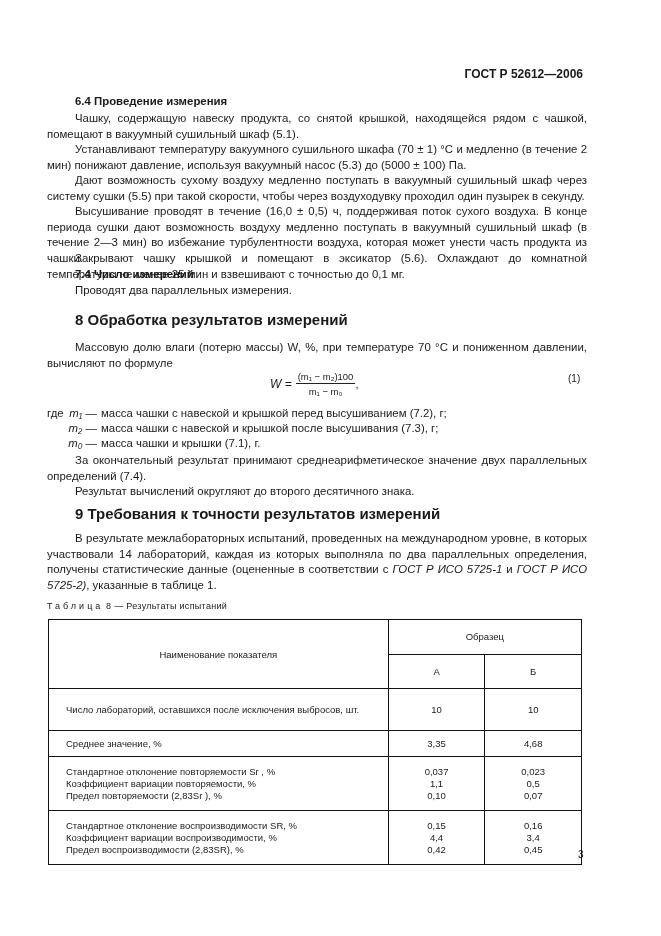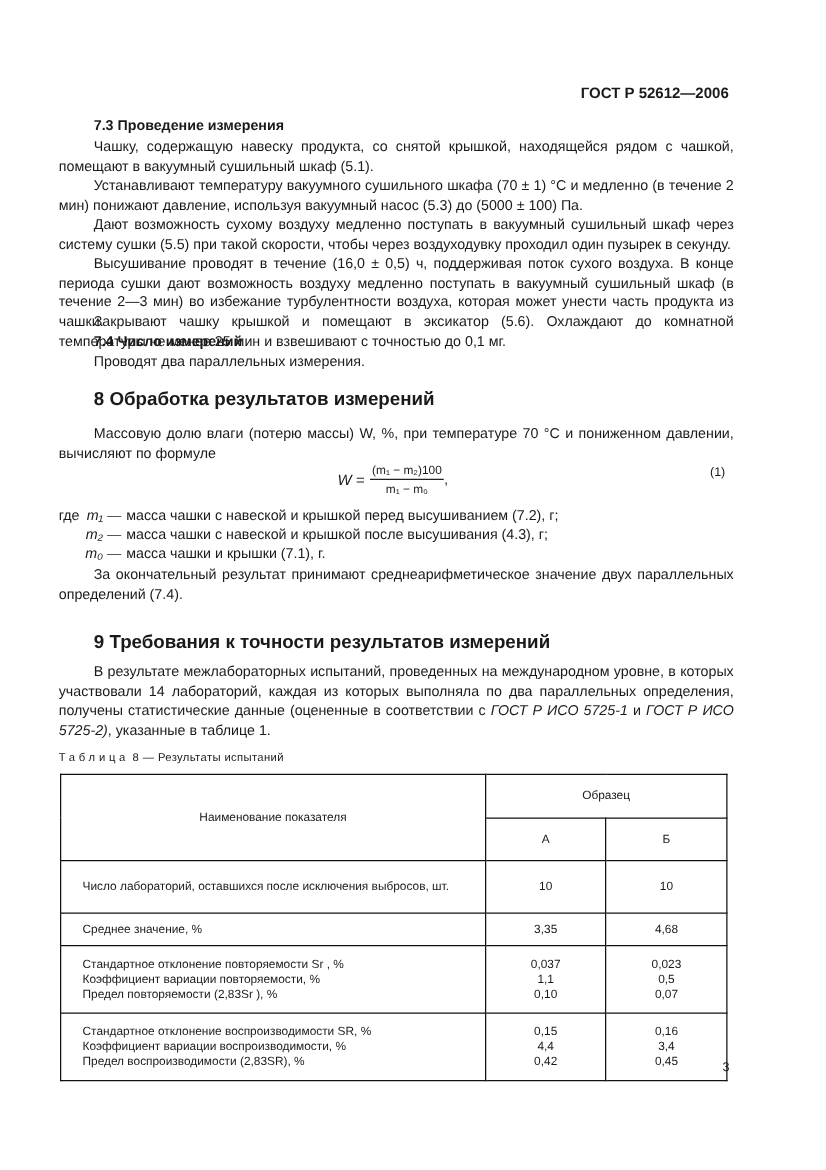--- a/index.html
+++ b/index.html
@@ -37,21 +37,21 @@
   .name { padding-left: 17px !important; }
   .pageno { position: absolute; left: 578px; top: 849px; font-size: 10px; }
 </style>
 </head>
 <body>
 
 <div class="page">
 
   <div class="std">ГОСТ Р 52612—2006</div>
 
-  <div class="sub" style="top:95px">7.3  Проведение измерения</div>
+  <div class="sub" style="top:95px">6.4  Проведение измерения</div>
   <div class="txt ind" style="top:111px">Чашку, содержащую навеску продукта, со снятой крышкой, находящейся рядом с чашкой, помещают в вакуумный сушильный шкаф (5.1).</div>
   <div class="txt ind" style="top:142px">Устанавливают температуру вакуумного сушильного шкафа (70 ± 1) °С и медленно (в течение 2 мин) понижают давление, используя вакуумный насос (5.3) до (5000 ± 100) Па.</div>
   <div class="txt ind" style="top:173px">Дают возможность сухому воздуху медленно поступать в вакуумный сушильный шкаф через систему сушки (5.5) при такой скорости, чтобы через воздуходувку проходил один пузырек в секунду.</div>
   <div class="txt ind" style="top:204px">Высушивание проводят в течение (16,0 ± 0,5) ч, поддерживая поток сухого воздуха. В конце периода сушки дают возможность воздуху медленно поступать в вакуумный сушильный шкаф (в течение 2—3 мин) во избежание турбулентности воздуха, которая может унести часть продукта из чашки.</div>
   <div class="txt ind" style="top:251px">Закрывают чашку крышкой и помещают в эксикатор (5.6). Охлаждают до комнатной температуры не менее 25 мин и взвешивают с точностью до 0,1 мг.</div>
 
   <div class="sub" style="top:268px">7.4  Число измерений</div>
   <div class="txt ind" style="top:283px">Проводят два параллельных измерения.</div>
 
   <div class="sec" style="top:311px">8  Обработка результатов измерений</div>
@@ -68,29 +68,30 @@
   <div class="eqno">(1)</div>
 
   <div class="where" style="top:406px">
     <div class="row">
       <span style="width:0;white-space:nowrap;font-style:normal">где</span>
       <span class="var">m₁ —</span>
       <span>масса чашки с навеской и крышкой перед высушиванием (7.2), г;</span>
     </div>
     <div class="row">
       <span class="var">m₂ —</span>
-      <span>масса чашки с навеской и крышкой после высушивания (4.3), г;</span>
+      <span>масса чашки с навеской и крышкой после высушивания (7.3), г;</span>
     </div>
     <div class="row">
       <span class="var">m₀ —</span>
       <span>масса чашки и крышки (7.1), г.</span>
     </div>
   </div>
 
   <div class="txt ind" style="top:453px">За окончательный результат принимают среднеарифметическое значение двух параллельных определений (7.4).</div>
+  <div class="txt ind" style="top:484px">Результат вычислений округляют до второго десятичного знака.</div>
 
   <div class="sec" style="top:505px">9  Требования к точности результатов измерений</div>
   <div class="txt ind" style="top:531px"><span>В результате межлабораторных испытаний, проведенных на международном уровне, в которых участвовали 14 лабораторий, каждая из которых выполняла по два параллельных определения, получены статистические данные (оцененные в соответствии с </span><i>ГОСТ Р ИСО 5725-1</i><span> и </span><i>ГОСТ Р ИСО 5725-2)</i><span>, указанные в таблице 1.</span></div>
 
   <div class="caption"><span class="sp">Таблица</span><span> 8 — Результаты испытаний</span></div>
 
   <table class="t1">
     <tbody>
         <tr>
       <td class="c-name hdr-name" rowspan="2">Наименование показателя</td>

